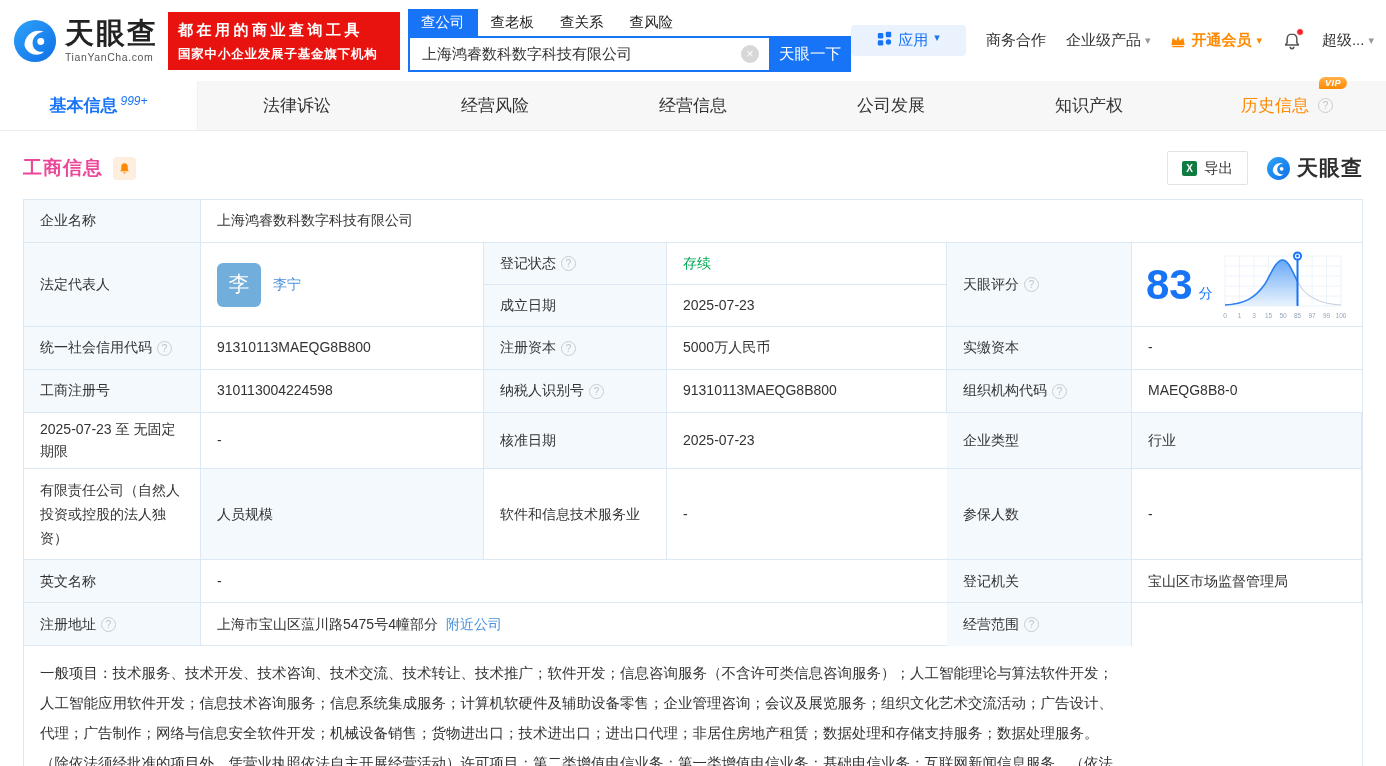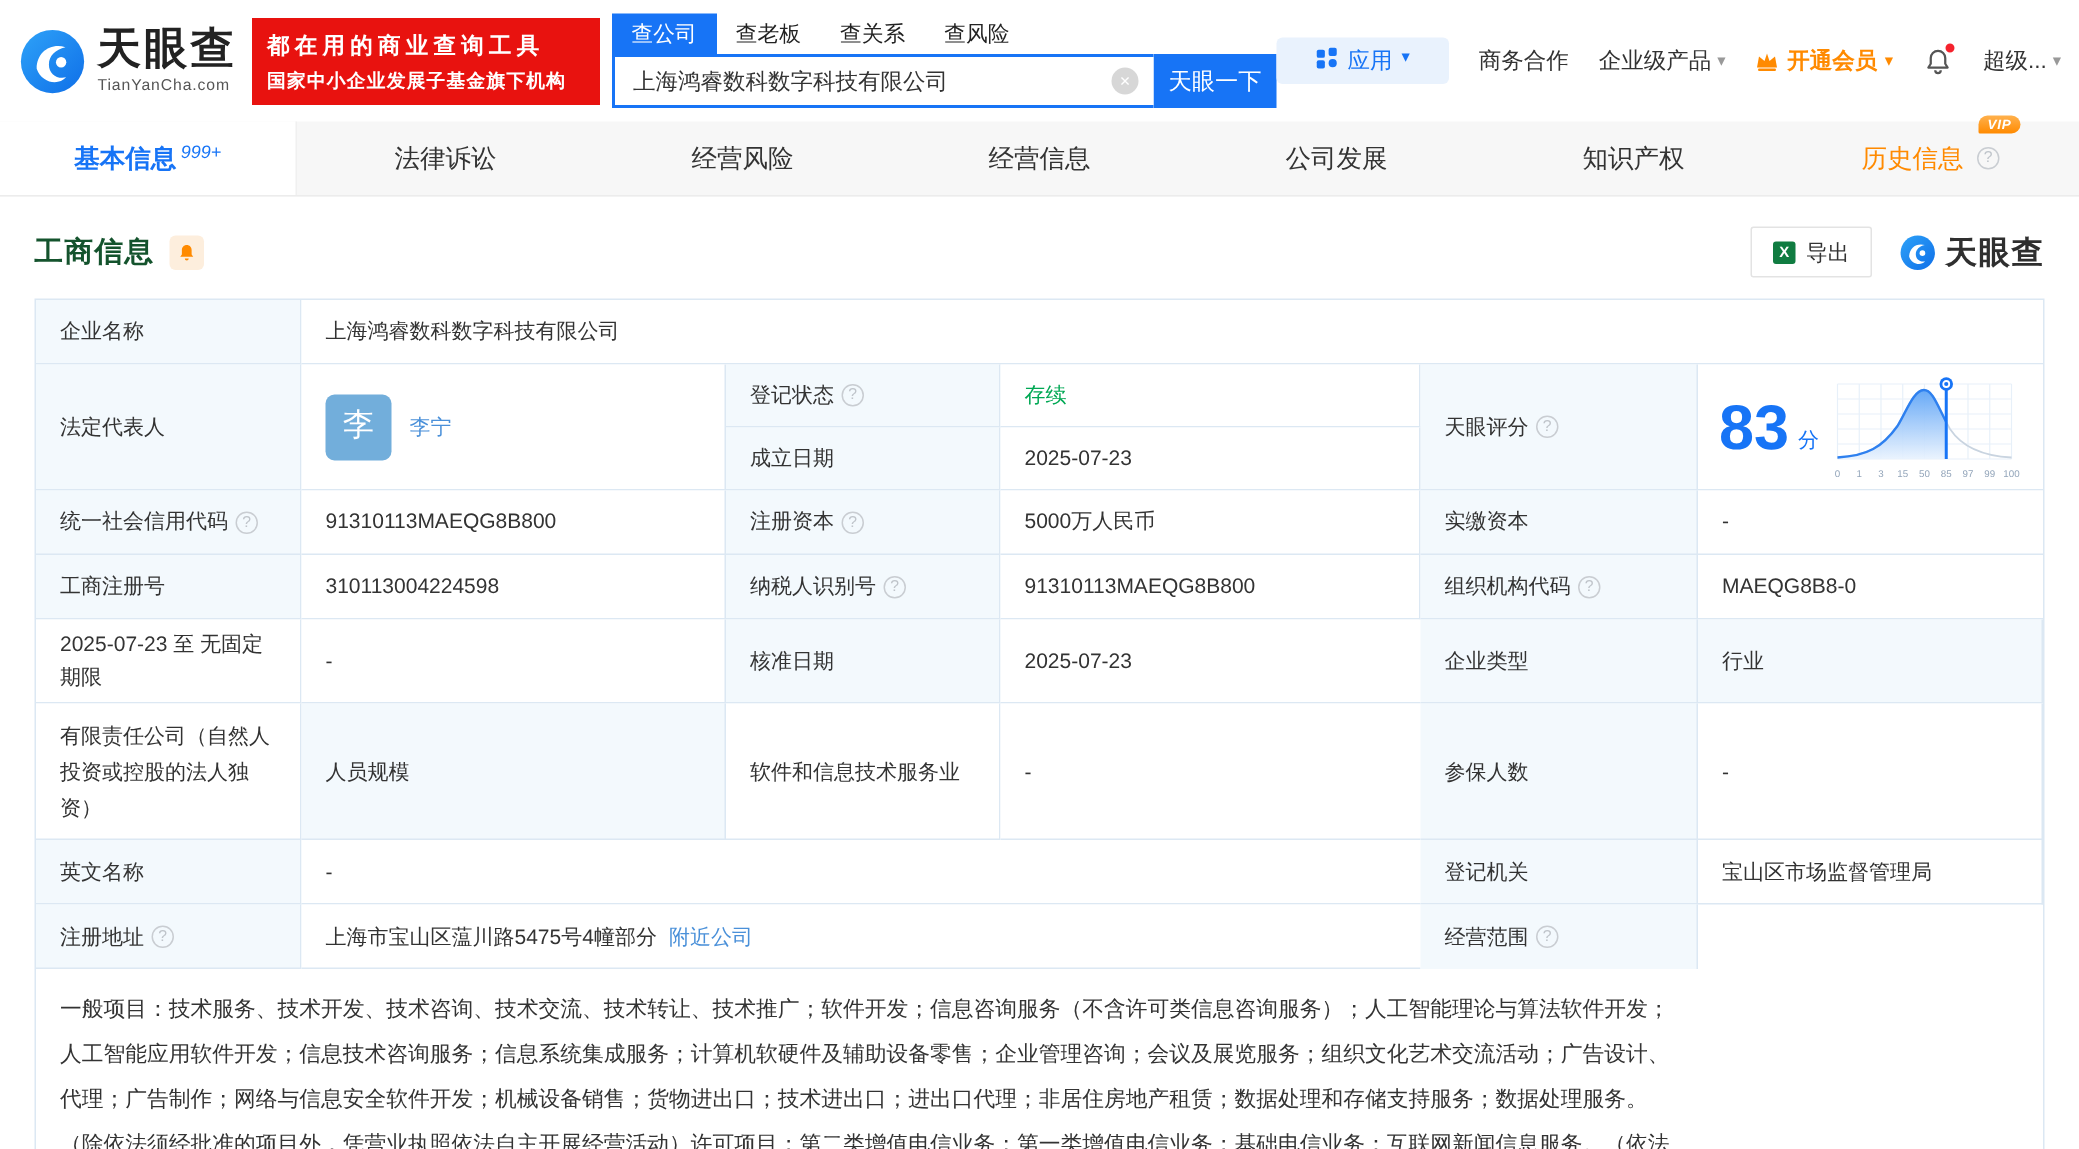--- a/index.html
+++ b/index.html
@@ -61,21 +61,21 @@
   .history-inner{position:relative;display:flex;align-items:center;gap:4px;}
   .vip-badge{position:absolute;top:-17px;right:-14px;background:linear-gradient(180deg,#ffb14d,#ff8a00);
     color:#fff;font-size:9px;font-style:italic;font-weight:bold;padding:1px 6px;
     border-radius:6px 6px 6px 1px;letter-spacing:.5px;}
   .q{display:inline-block;width:15px;height:15px;border:1px solid #c9cdd2;border-radius:50%;
     color:#bfc4ca;font-size:10.5px;line-height:13px;text-align:center;margin-left:5px;cursor:pointer;
     flex:none;}
 
   
   .section-head{display:flex;align-items:center;padding:20px 23px 14px 23px;}
-  .section-title{font-size:19px;font-weight:bold;color:#14532d;letter-spacing:1px;}
+  .section-title{font-size:19px;font-weight:bold;color:#ec4899;letter-spacing:1px;}
   .bell-chip{width:23px;height:23px;background:#fdeedd;border-radius:4px;margin-left:10px;
     display:flex;align-items:center;justify-content:center;cursor:pointer;}
   .head-right{margin-left:auto;display:flex;align-items:center;gap:18px;}
   .export-btn{height:34px;padding:0 14px;display:flex;align-items:center;gap:7px;
     border:1px solid #e3e3e3;border-radius:2px;background:#fff;font-size:14.5px;color:#333;cursor:pointer;
     font-family:"Liberation Sans","DejaVu Sans",sans-serif;}
   .excel-icon{width:15px;height:15px;background:#107c41;border-radius:2px;color:#fff;
     font-size:10px;font-weight:bold;line-height:15px;text-align:center;}
   .watermark{display:flex;align-items:center;gap:6px;}
   .watermark-text{font-size:21px;font-weight:bold;color:#2f2f2f;letter-spacing:1px;}

